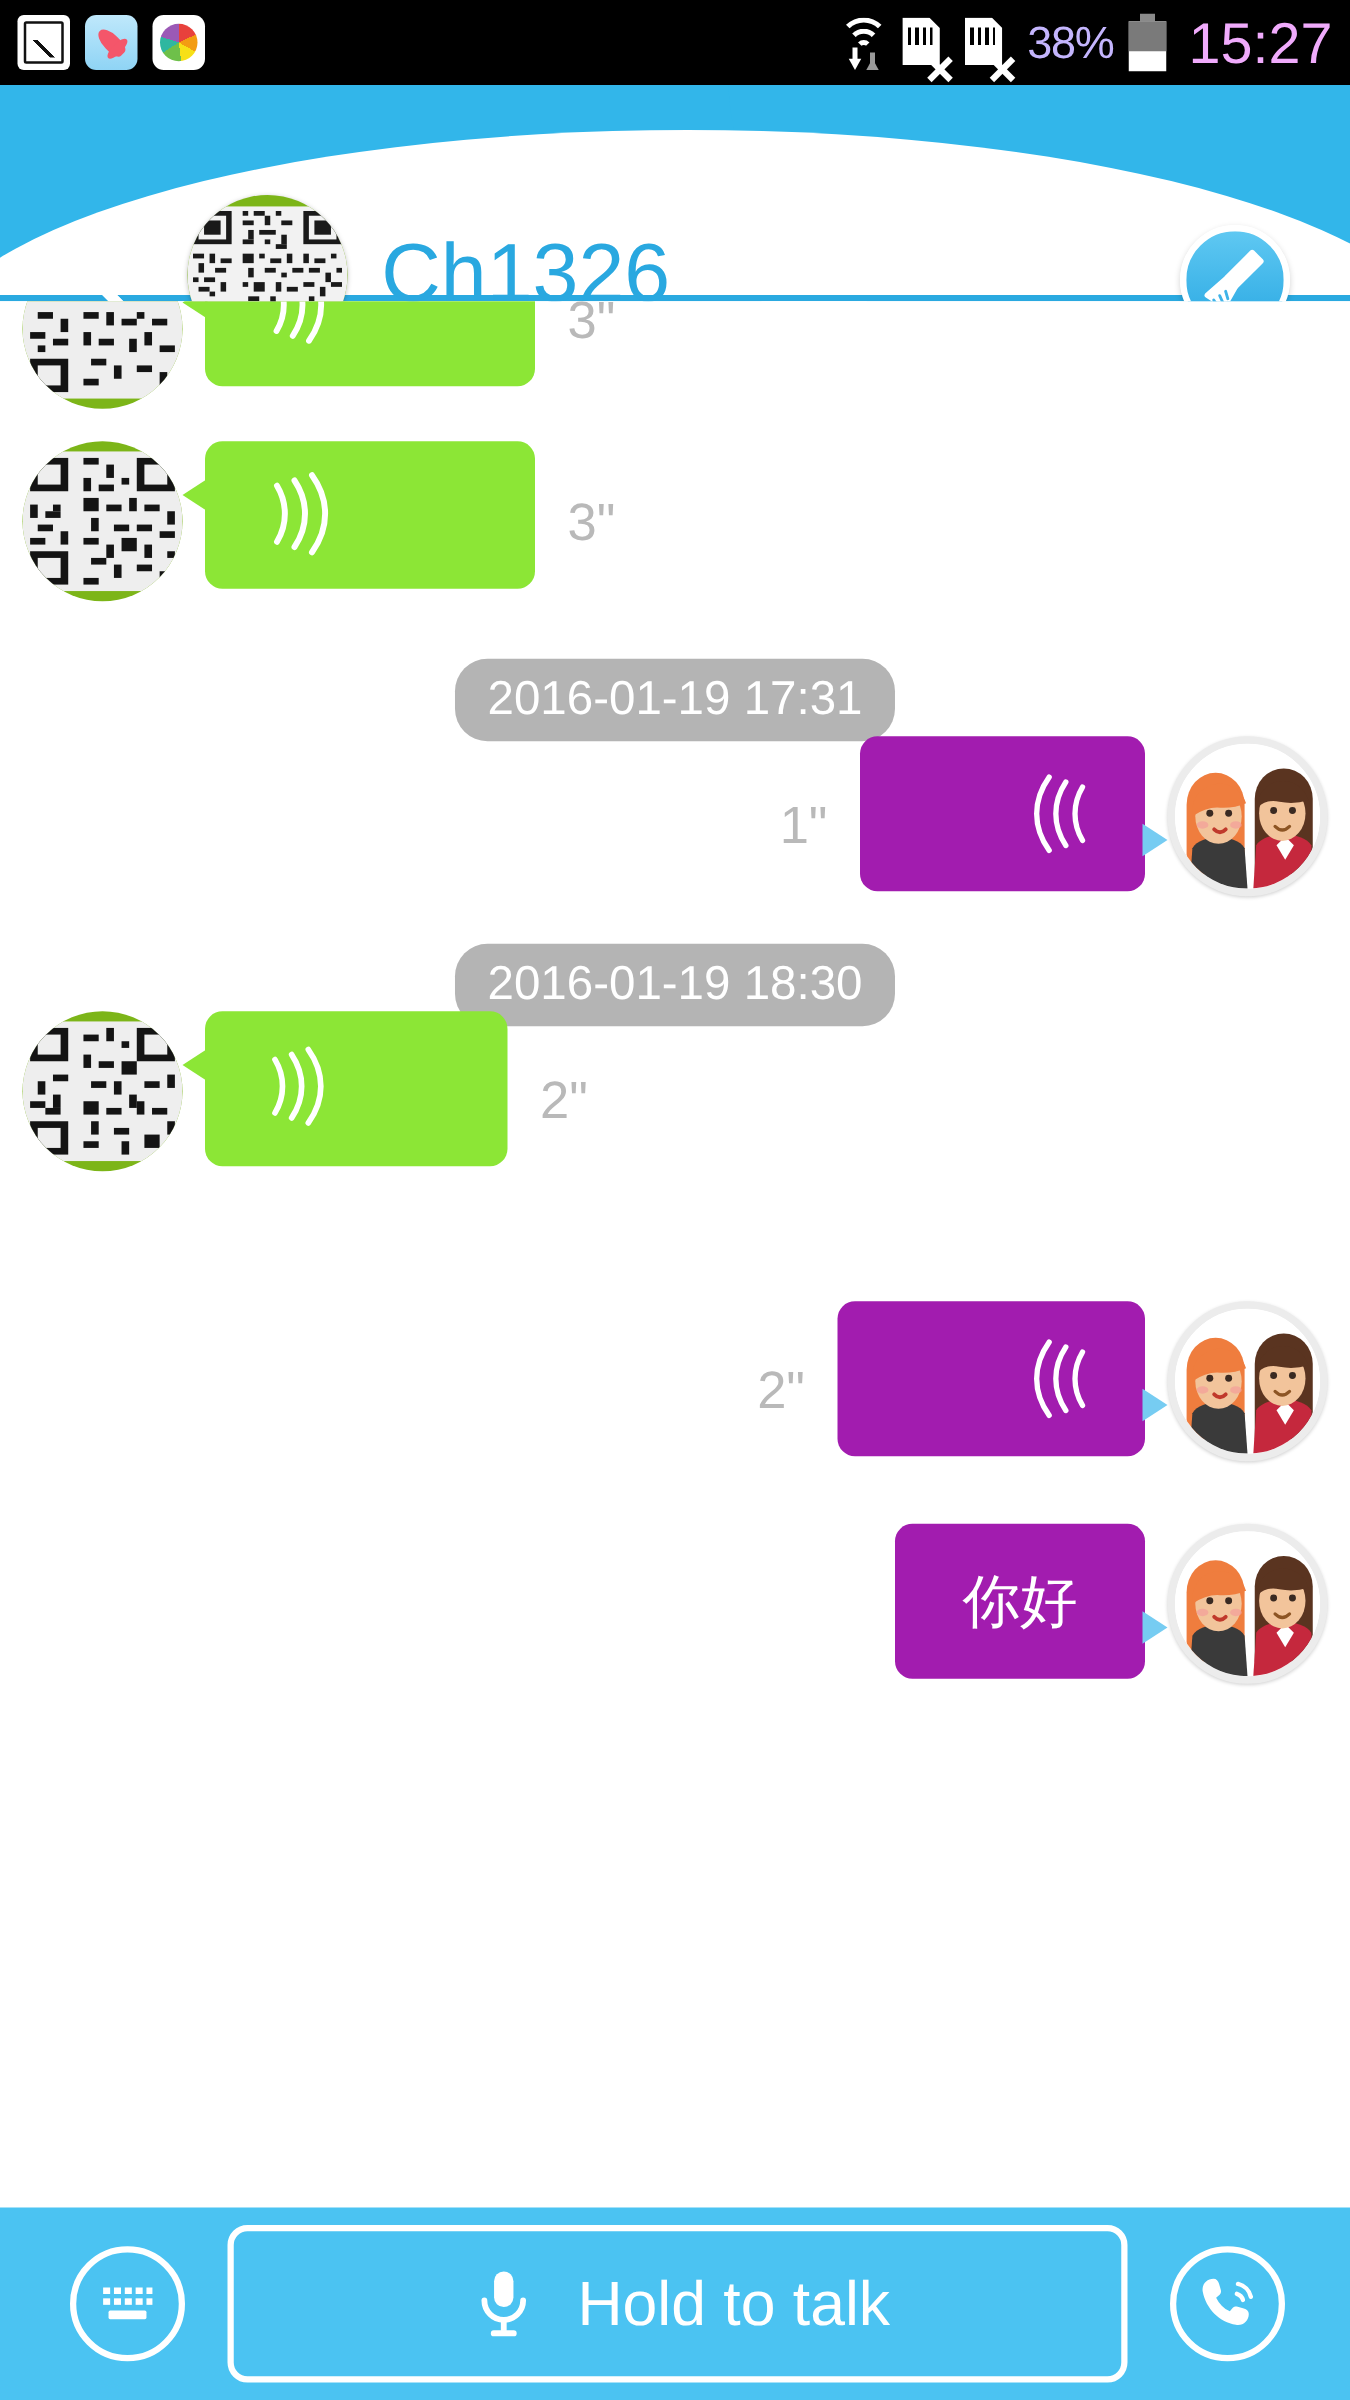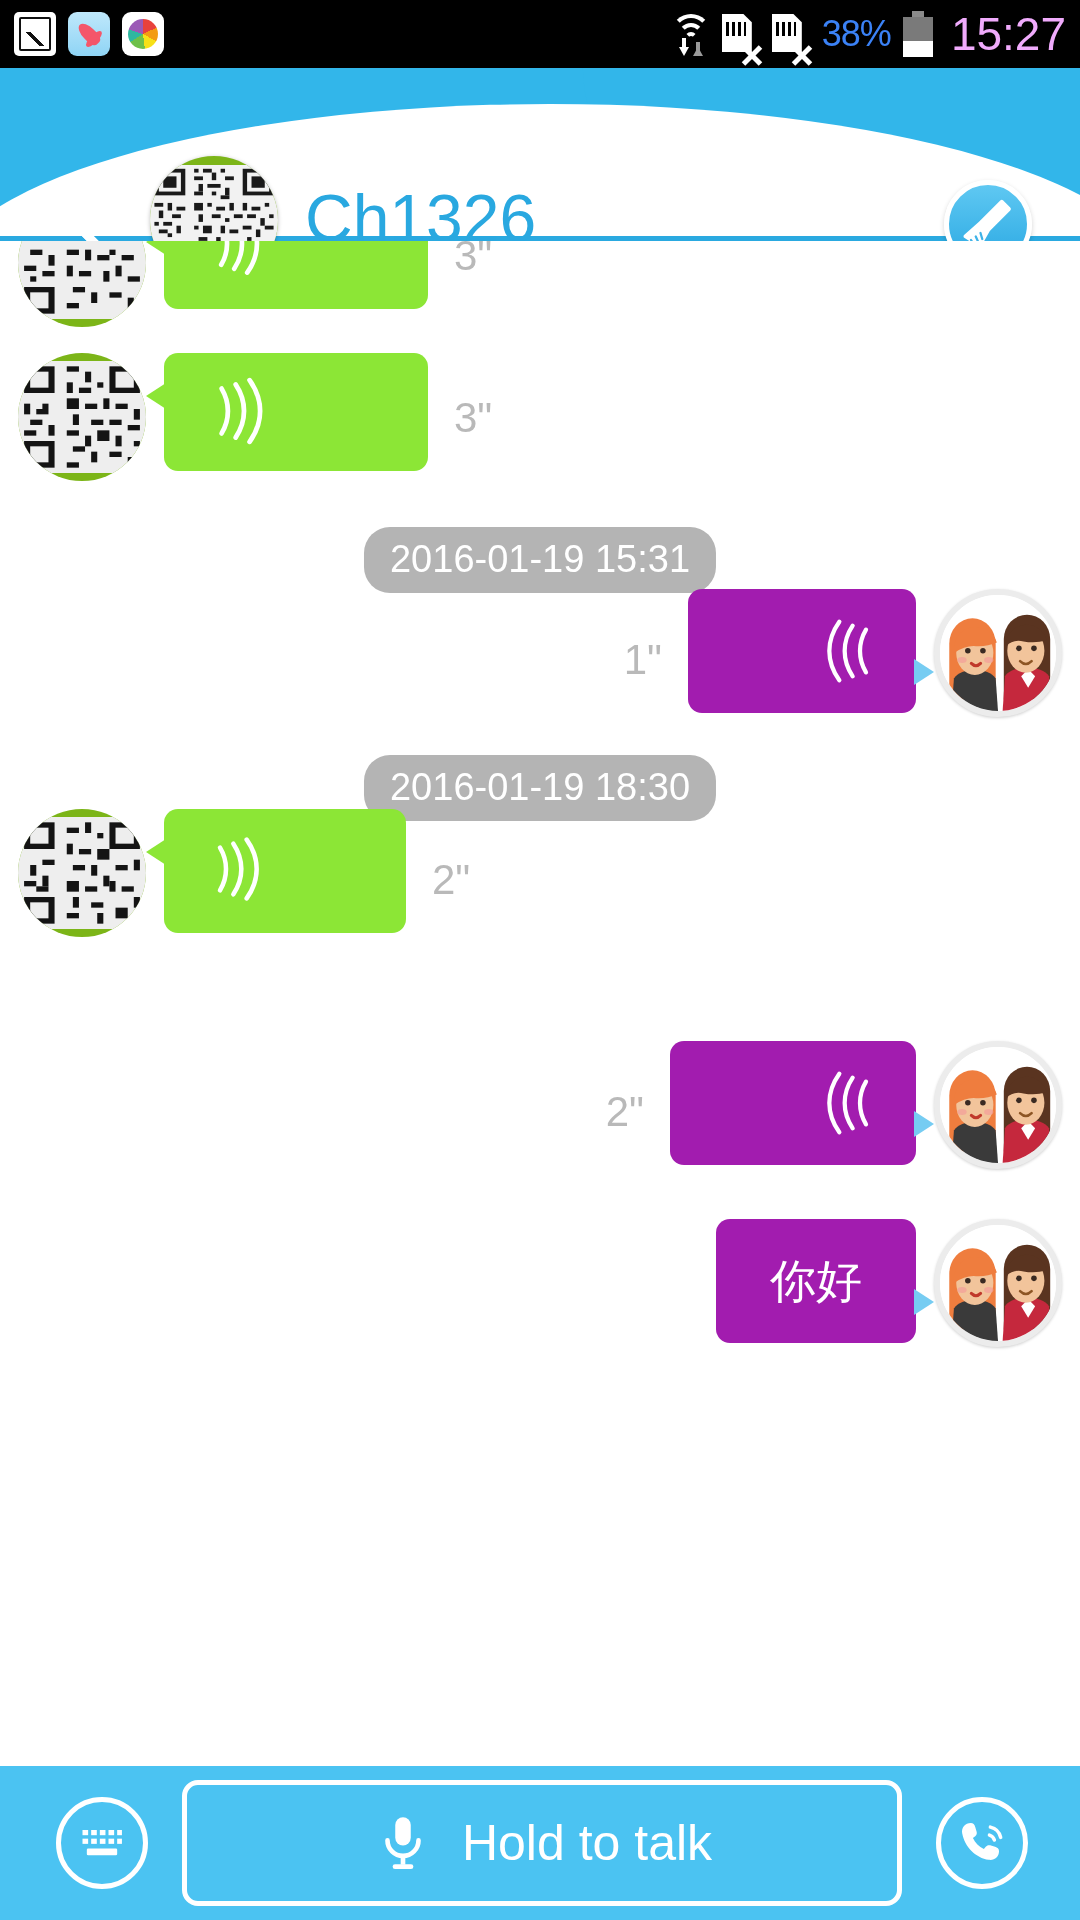--- a/index.html
+++ b/index.html
@@ -57,21 +57,21 @@
   .wifi .upst{ position:absolute; right:12px; bottom:0px; width:4px; height:14px; background:#9a9a9a;}
 
   .simx{ position:relative; width:40px; height:46px; }
   .simx .card{ position:absolute; left:0; top:3px; width:30px; height:38px; background:#fff;
     clip-path: polygon(0 0, 72% 0, 100% 22%, 100% 100%, 0 100%); }
   .simx .bars{ position:absolute; left:4px; top:11px; width:20px; height:14px;
     background:repeating-linear-gradient(90deg,#000 0 3px,#fff 3px 6px); }
   .simx .x1,.simx .x2{ position:absolute; right:-2px; bottom:-1px; width:24px; height:5px; background:#fff; }
   .simx .x1{ transform:rotate(45deg); } .simx .x2{ transform:rotate(-45deg); }
 
-  .pct{ color:#3b82f6; font-size:36px; letter-spacing:-1px; }
+  .pct{ color:#c4b5fd; font-size:36px; letter-spacing:-1px; }
   .batt{ position:relative; width:34px; height:46px; }
   .batt .tip{ position:absolute; left:50%; transform:translateX(-50%); top:0; width:12px;height:6px;background:#8a8a8a;}
   .batt .body{ position:absolute; left:2px; top:6px; width:30px; height:40px; background:#fff; }
   .batt .fill{ position:absolute; left:2px; top:6px; width:30px; height:24px; background:#7a7a7a; }
   .clock{ color:#f0abfc; font-size:46px; letter-spacing:0px; margin-left:6px; }
 
   
   .header{
     position:absolute; top:68px; left:0; width:1080px; height:173px;
     background:#ffffff; overflow:hidden;
@@ -413,21 +413,21 @@
       <div class="bubble green" style="width:264px;height:118px;margin-left:18px;">
         <svg viewBox="0 0 60 60" width="84" height="84" style="position:absolute;left:24px;top:16px" fill="none" stroke="#ffffff" stroke-width="3.4" stroke-linecap="round">
           <path d="M24 14 C30 24, 30 36, 24 46"></path>
           <path d="M34 11 C42 23, 42 37, 34 49"></path>
           <path d="M44 8 C54 22, 54 38, 44 52"></path>
         </svg>
       </div>
       <span class="dur" style="margin:44px 0 0 26px;">3"</span>
     </div>
 
-    <div class="tstamp" style="top:286px;">2016-01-19 15:31</div>
+    <div class="tstamp" style="top:286px;">2016-01-19 17:31</div>
 
     <div class="row" style="right:18px; top:348px; justify-content:flex-end;">
       <span class="dur" style="margin:50px 26px 0 0;">1"</span>
       <div class="bubble blue" style="width:228px;height:124px;margin-right:18px;">
         <svg viewBox="0 0 60 60" width="80" height="80" style="position:absolute;right:18px;top:22px" fill="none" stroke="#ffffff" stroke-width="3.2" stroke-linecap="round">
           <path d="M36 14 C30 24, 30 36, 36 46"></path>
           <path d="M26 11 C18 23, 18 37, 26 49"></path>
           <path d="M16 8 C6 22, 6 38, 16 52"></path>
         </svg>
       </div>

